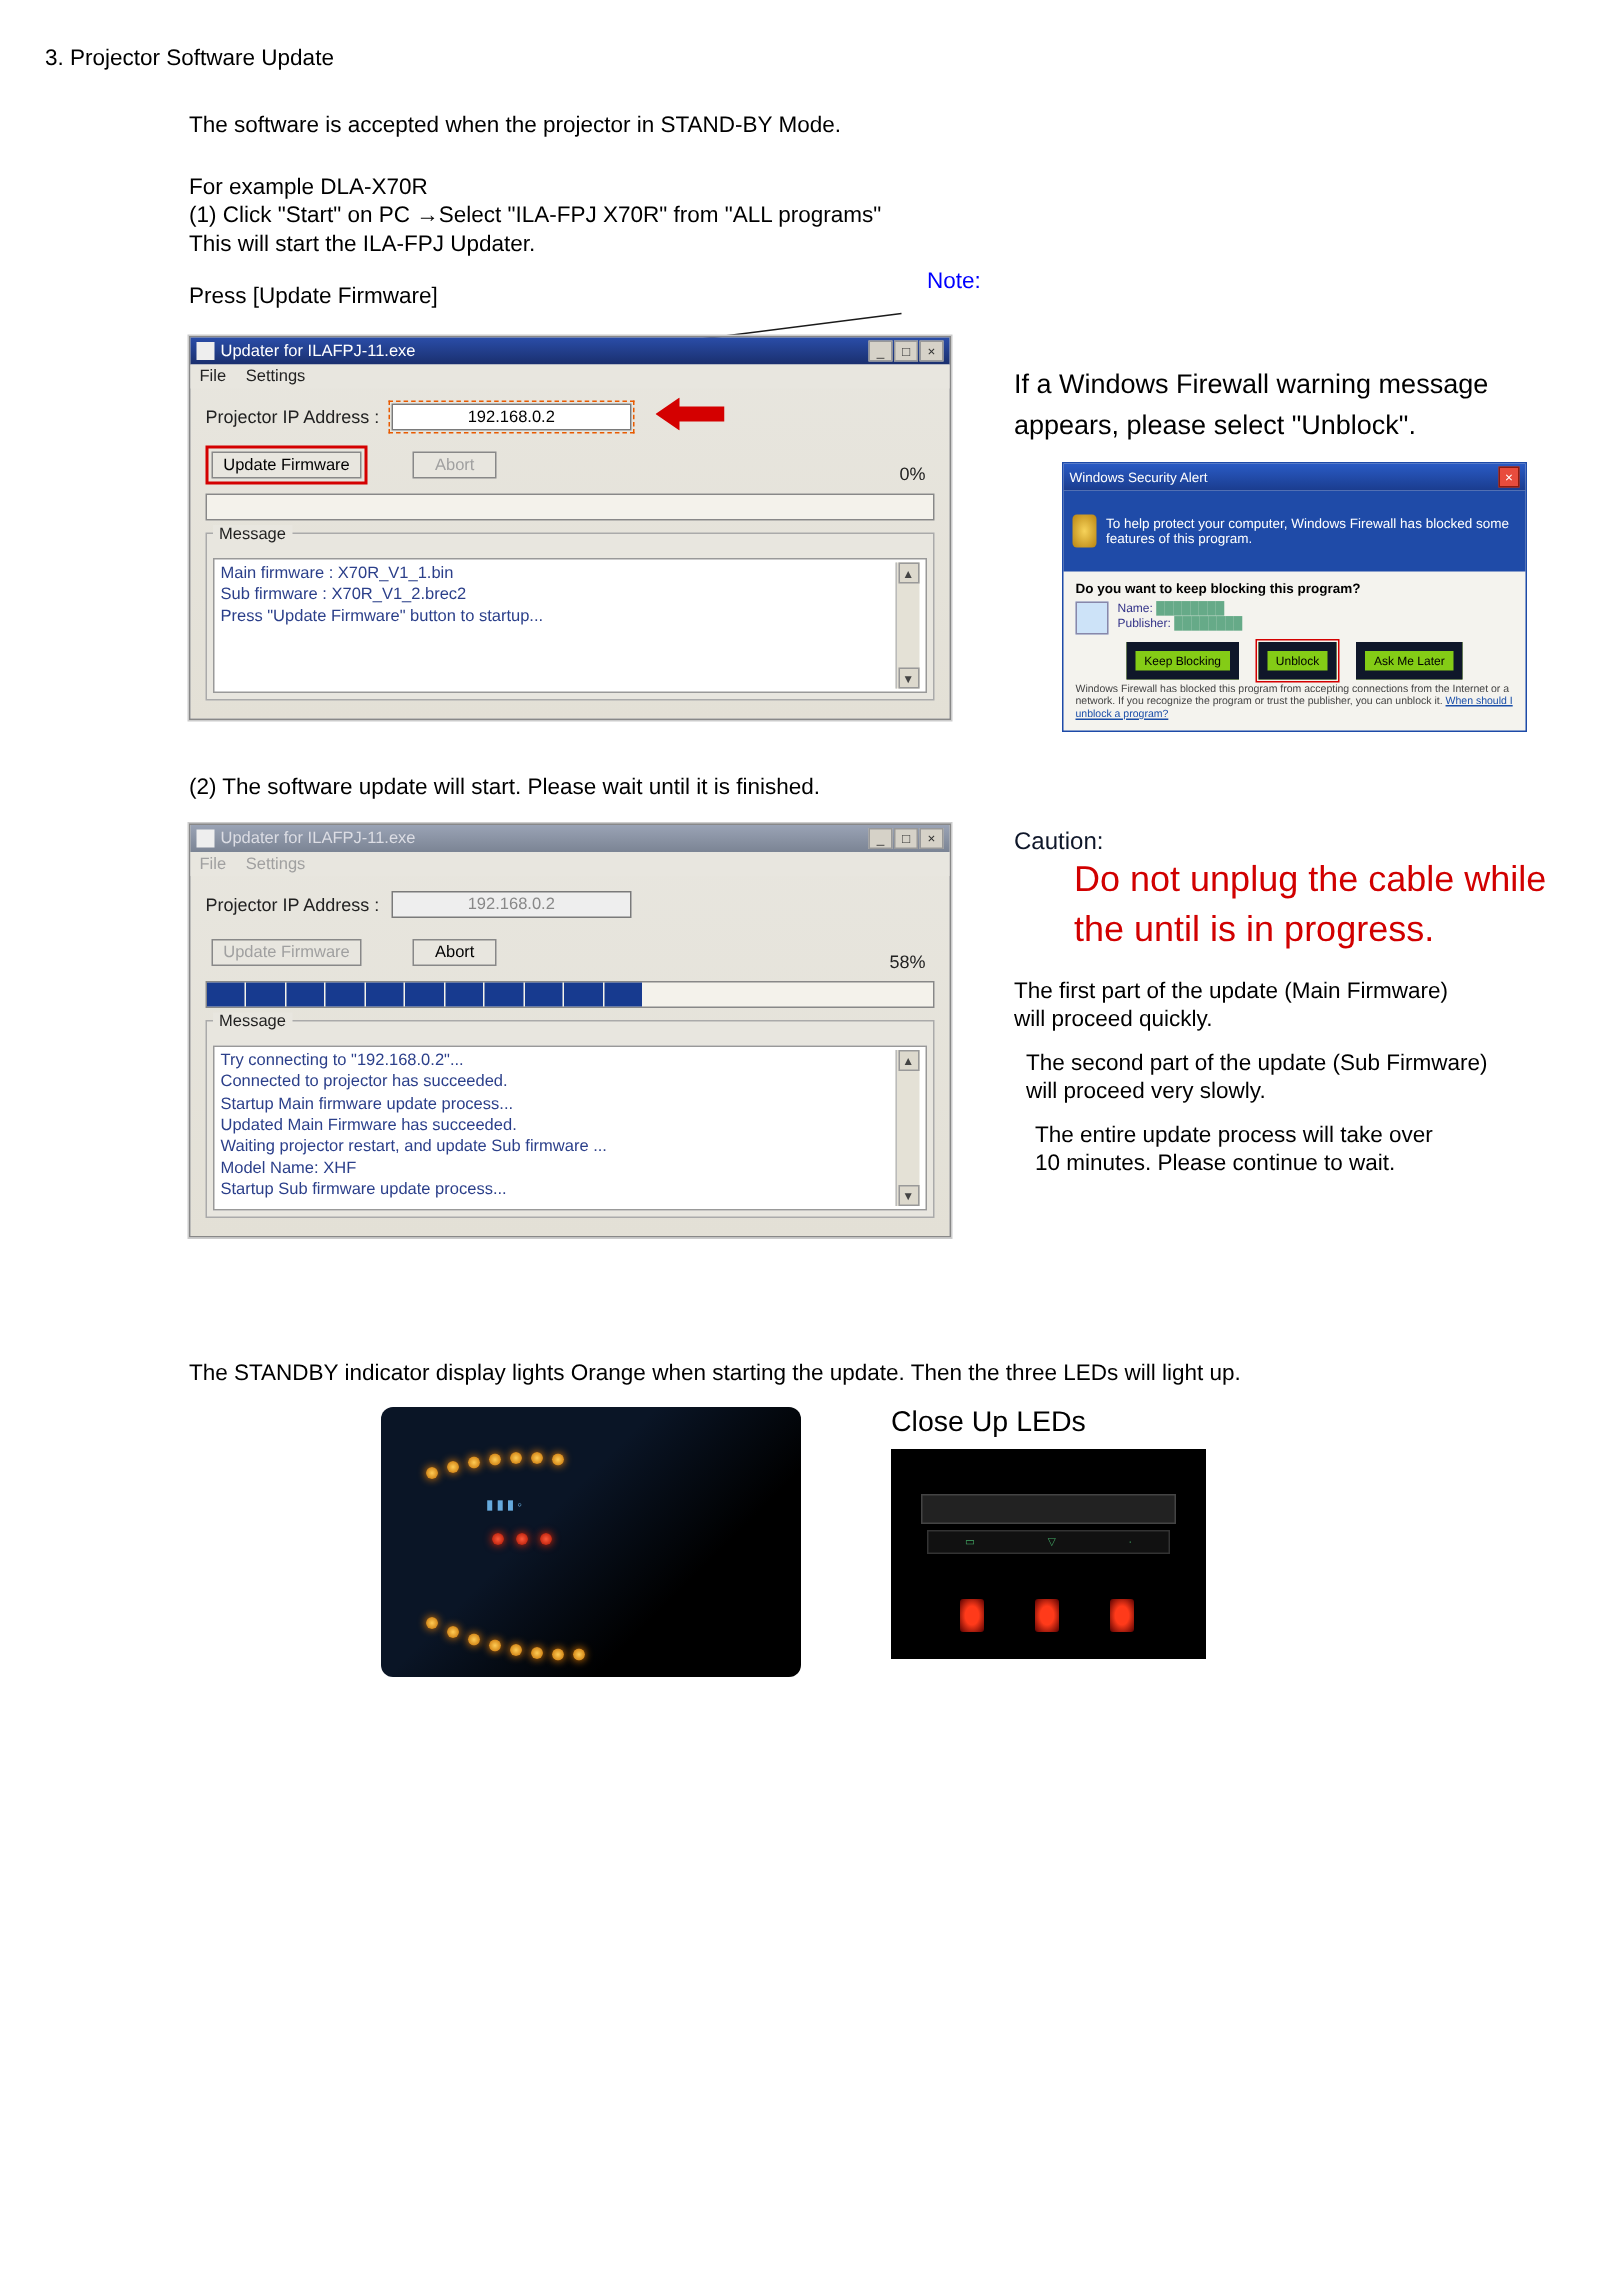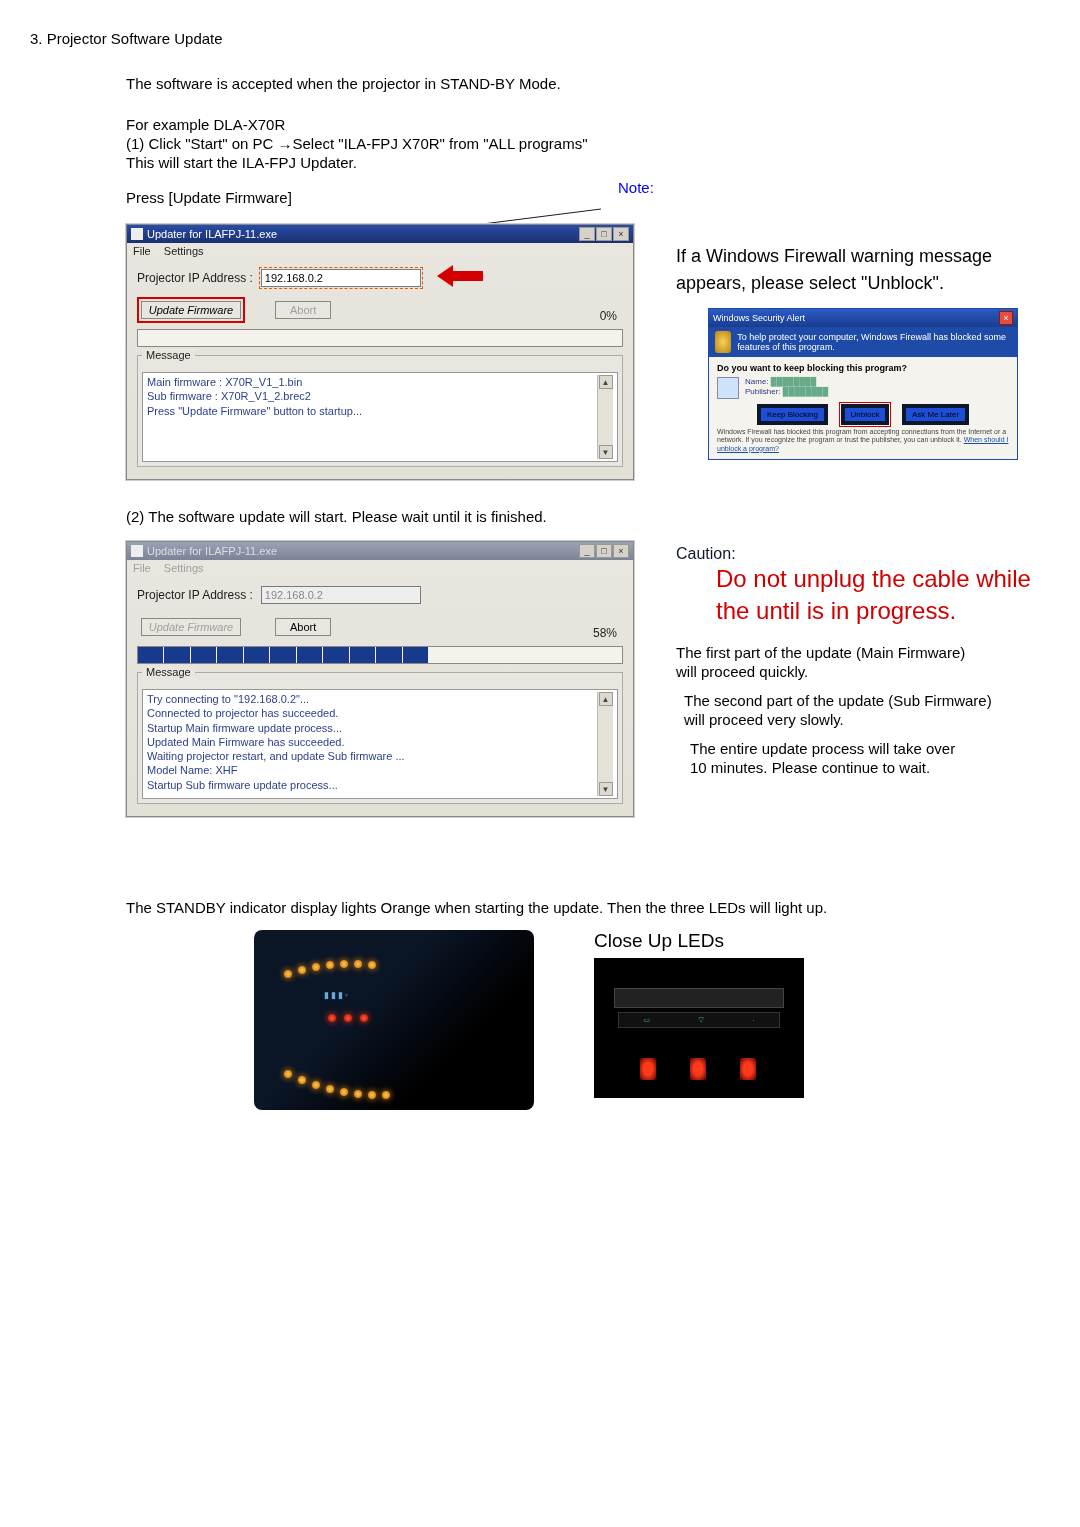--- a/index.html
+++ b/index.html
@@ -53,29 +53,29 @@
   .menubar { background:#e8e6df; padding:2px 6px; font-size:11px; }
   .menubar span { margin-right: 10px; }
   .menubar.disabled { color:#a0a0a0; }
   .panel-body { padding: 8px 10px 12px 10px; }
   .ip-row { display:flex; align-items:center; gap:6px; margin-bottom:8px;}
   .ip-label { font-size:12px; }
   .ip-box-wrap { border:1px dashed #e85a00; padding:1px;}
   .ip-box-wrap.nodash{ border:1px solid transparent;}
   .ip-box {
     width:160px; height:18px; border:1px solid #7a7a7a;
-    background:#fff; font-size:11px; padding:1px 3px;
+    background:#fff; font-size:11px; padding:1px 3px;text-align:center;
   }
   .ip-box.disabled { background:#eee; color:#888;}
   .btn-row{ display:flex; gap:30px; margin-bottom:6px; align-items:center;}
   .upd-btn-wrap{ border:2px solid #d40000; padding:2px;}
   .upd-btn-wrap.nowrap{ border:2px solid transparent;}
   .upd-btn{
     background:#e8e6df; border:1px solid #888;
-    padding:2px 4px; font-size:11px; min-width:100px; text-align:center;font-style:italic;
+    padding:2px 4px; font-size:11px; min-width:100px; text-align:center;
   }
   .upd-btn.disabled{ color:#a0a0a0;}
   .abort-btn{ background:#e8e6df; border:1px solid #888; padding:2px 14px; font-size:11px;}
   .abort-btn.disabled{ color:#a0a0a0;}
   .prog-outer{
     height:18px; border:1px solid #888; background:#f4f2eb;
     position:relative; margin-bottom:4px;
     display:flex;
   }
   .prog-seg{ width:5.26%; height:100%; background:#173a8f; margin-right:1px;}
@@ -100,29 +100,29 @@
   
   .sec-alert{
     width:310px; border:1px solid #1d4aa8; font-size:9px;
     background:#f4f3ee; margin-top:8px;
   }
   .sec-title{
     background:linear-gradient(#2a5bc5,#1a3c8e); color:#fff;
     padding:2px 4px; display:flex; align-items:center; justify-content:space-between;
   }
   .sec-x{ width:14px;height:14px;background:#e84c3d;color:#fff;font-size:9px;display:flex;align-items:center;justify-content:center;border:1px solid #8a1c10;}
-  .sec-banner{ background:#1f4ba8; color:#fff; padding:4px 6px; font-size:9px; display:flex; gap:6px; align-items:center;}
+  .sec-banner{ background:#1f4ba8; color:#fff; padding:16px 6px; font-size:9px; display:flex; gap:6px; align-items:center;}
   .shield{ width:22px;height:22px;background:radial-gradient(#f7d35a,#b88310);border-radius:3px;}
   .sec-body{ padding:6px 8px;}
   .sec-body b{ font-size:9px;}
   .sec-app{ display:flex; gap:6px; margin:4px 0; align-items:flex-start;}
   .sec-icon{width:22px;height:22px;background:#cde3f8;border:1px solid #88a;}
   .sec-app small{ color:#338; font-size:8px; line-height:1.2; display:block;}
   .sec-btns{ text-align:center; margin:5px 0 3px;}
-  .sec-btns button{ font-size:8px; padding:2px 6px; border:4px solid #0f172a; background:#1d4ed8; margin:0 5px;}
+  .sec-btns button{ font-size:8px; padding:2px 6px; border:6px solid #0f172a; background:#84cc16; margin:0 5px;}
   .sec-btns .unblock{ outline:1px solid #d40000; outline-offset:1px;}
   .sec-foot{ font-size:7px; color:#444; line-height:1.2;}
   .sec-foot a{ color:#1a4ea8; text-decoration:underline;}
   .pointer-line{
     stroke:#1a1a1a; stroke-width:1;
   }
   
   .proj-photo{
     width:280px; height:180px; background:linear-gradient(135deg,#0a1526 40%,#000 70%);
     border-radius:8px; position:relative; overflow:hidden;

